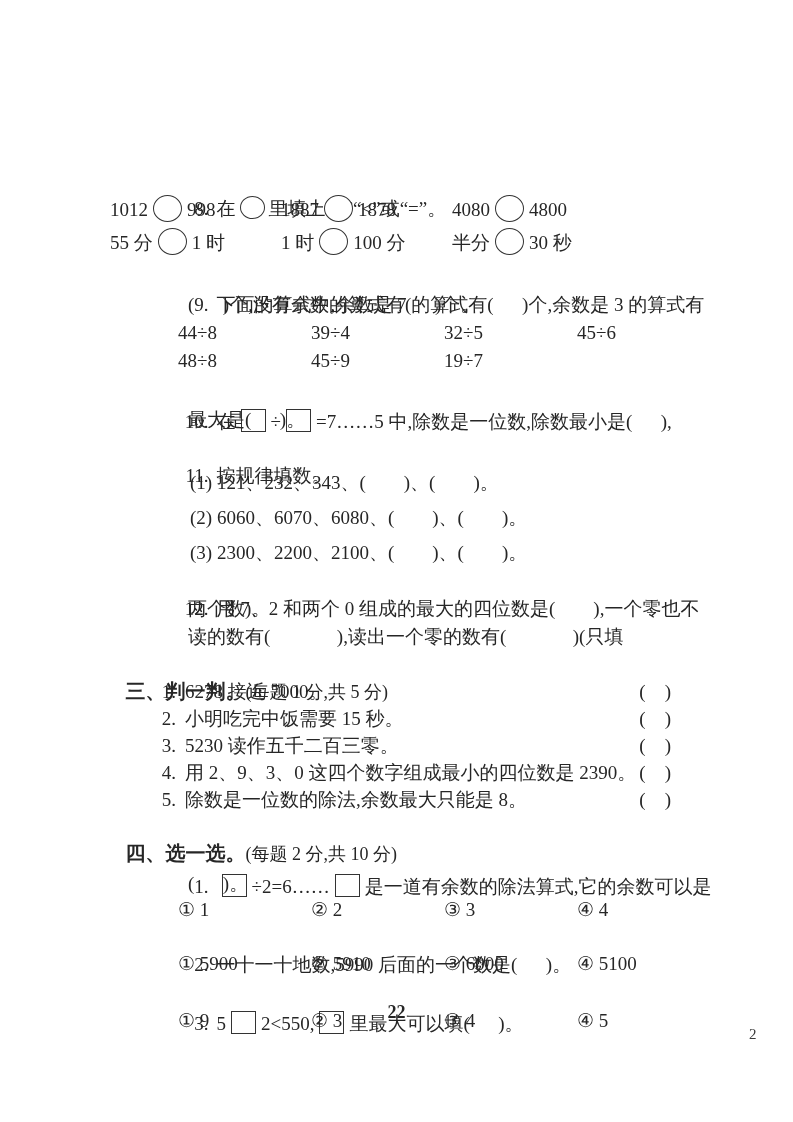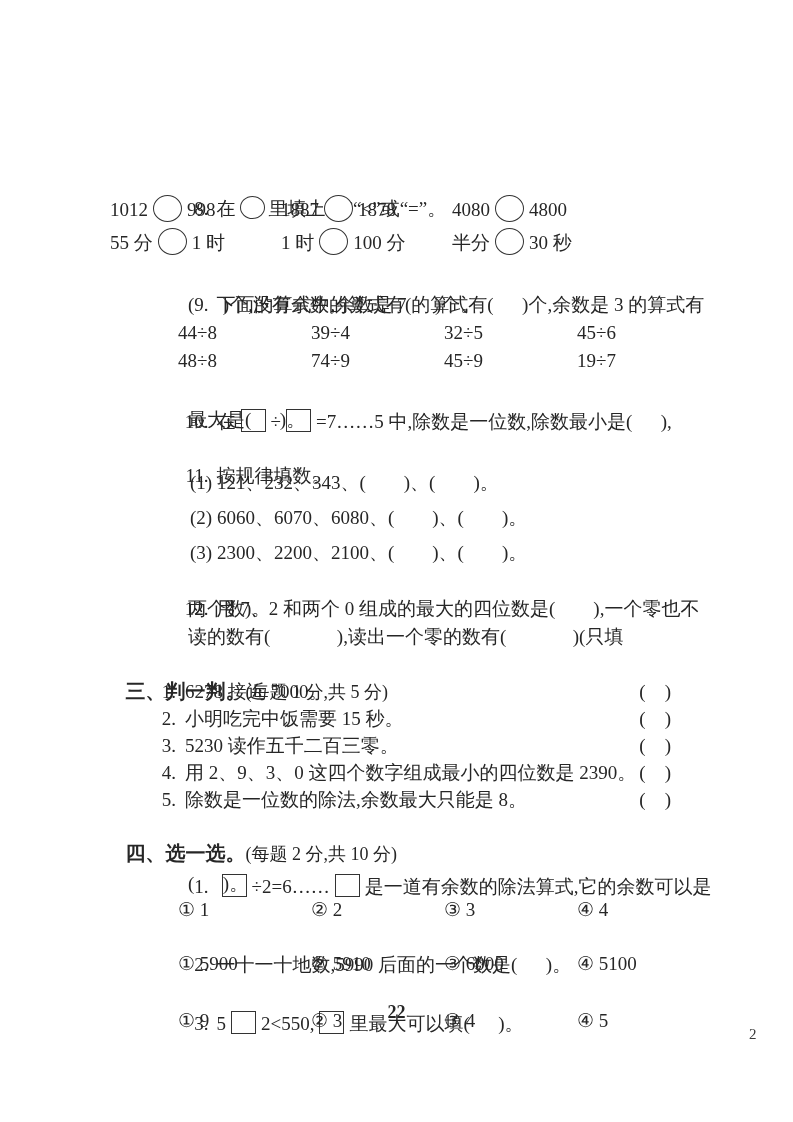--- a/index.html
+++ b/index.html
@@ -75,21 +75,20 @@
     </div>
     <div class="line cont t">(      )个,没有余数的算式有(     )个。</div>
     <div class="grid4">
       <span class="t">44÷8</span>
       <span class="t">39÷4</span>
       <span class="t">32÷5</span>
       <span class="t">45÷6</span>
     </div>
     <div class="grid4">
       <span class="t">48÷8</span>
-      <span class="t">74÷9</span>
       <span class="t">45÷9</span>
       <span class="t">19÷7</span>
     </div>
 
     <div class="line qline tall">
       <span class="qnum t">10.</span><span class="t">在</span><span class="box"></span><span class="t">÷</span><span class="box"></span><span class="t">=7……5 中,除数是一位数,除数最小是(      ),</span>
     </div>
     <div class="line cont t">最大是(      )。</div>
 
     <div class="line qline">

